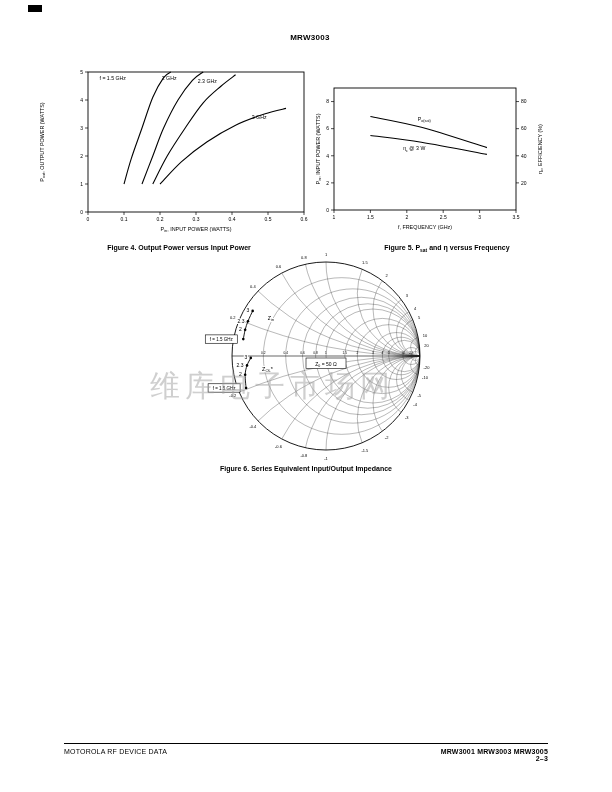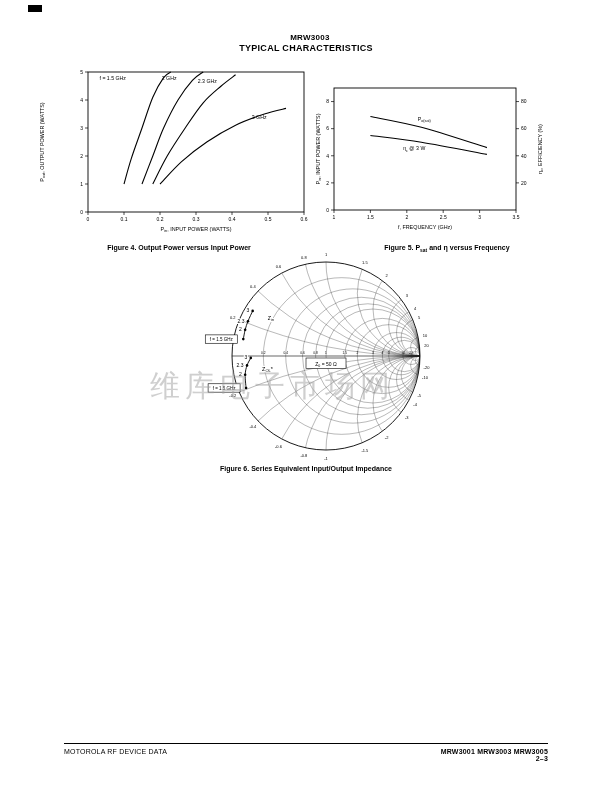--- a/index.html
+++ b/index.html
@@ -28,21 +28,20 @@
   .f-page{margin-top:2px;}
 </style>
 </head>
 <body>
 
 <div class="page">
 
   <div class="corner-mark"></div>
 
   <div class="hdr title">MRW3003</div>
-  <div class="hdr subtitle">TYPICAL CHARACTERISTICS</div>
 
   <div class="fig fig4">
     <svg id="chart4" width="286" height="170">
         <rect x="52" y="8" width="216" height="140" fill="none" stroke="#000" stroke-width="0.9"></rect>
         <line x1="52" y1="148" x2="52" y2="151" stroke="#000" stroke-width="0.7"></line>
         <text x="52" y="157" font-size="5" text-anchor="middle"><tspan>0</tspan></text>
         <line x1="88" y1="148" x2="88" y2="151" stroke="#000" stroke-width="0.7"></line>
         <text x="88" y="157" font-size="5" text-anchor="middle"><tspan>0.1</tspan></text>
         <line x1="124.00000000000001" y1="148" x2="124.00000000000001" y2="151" stroke="#000" stroke-width="0.7"></line>
         <text x="124.00000000000001" y="157" font-size="5" text-anchor="middle"><tspan>0.2</tspan></text>

